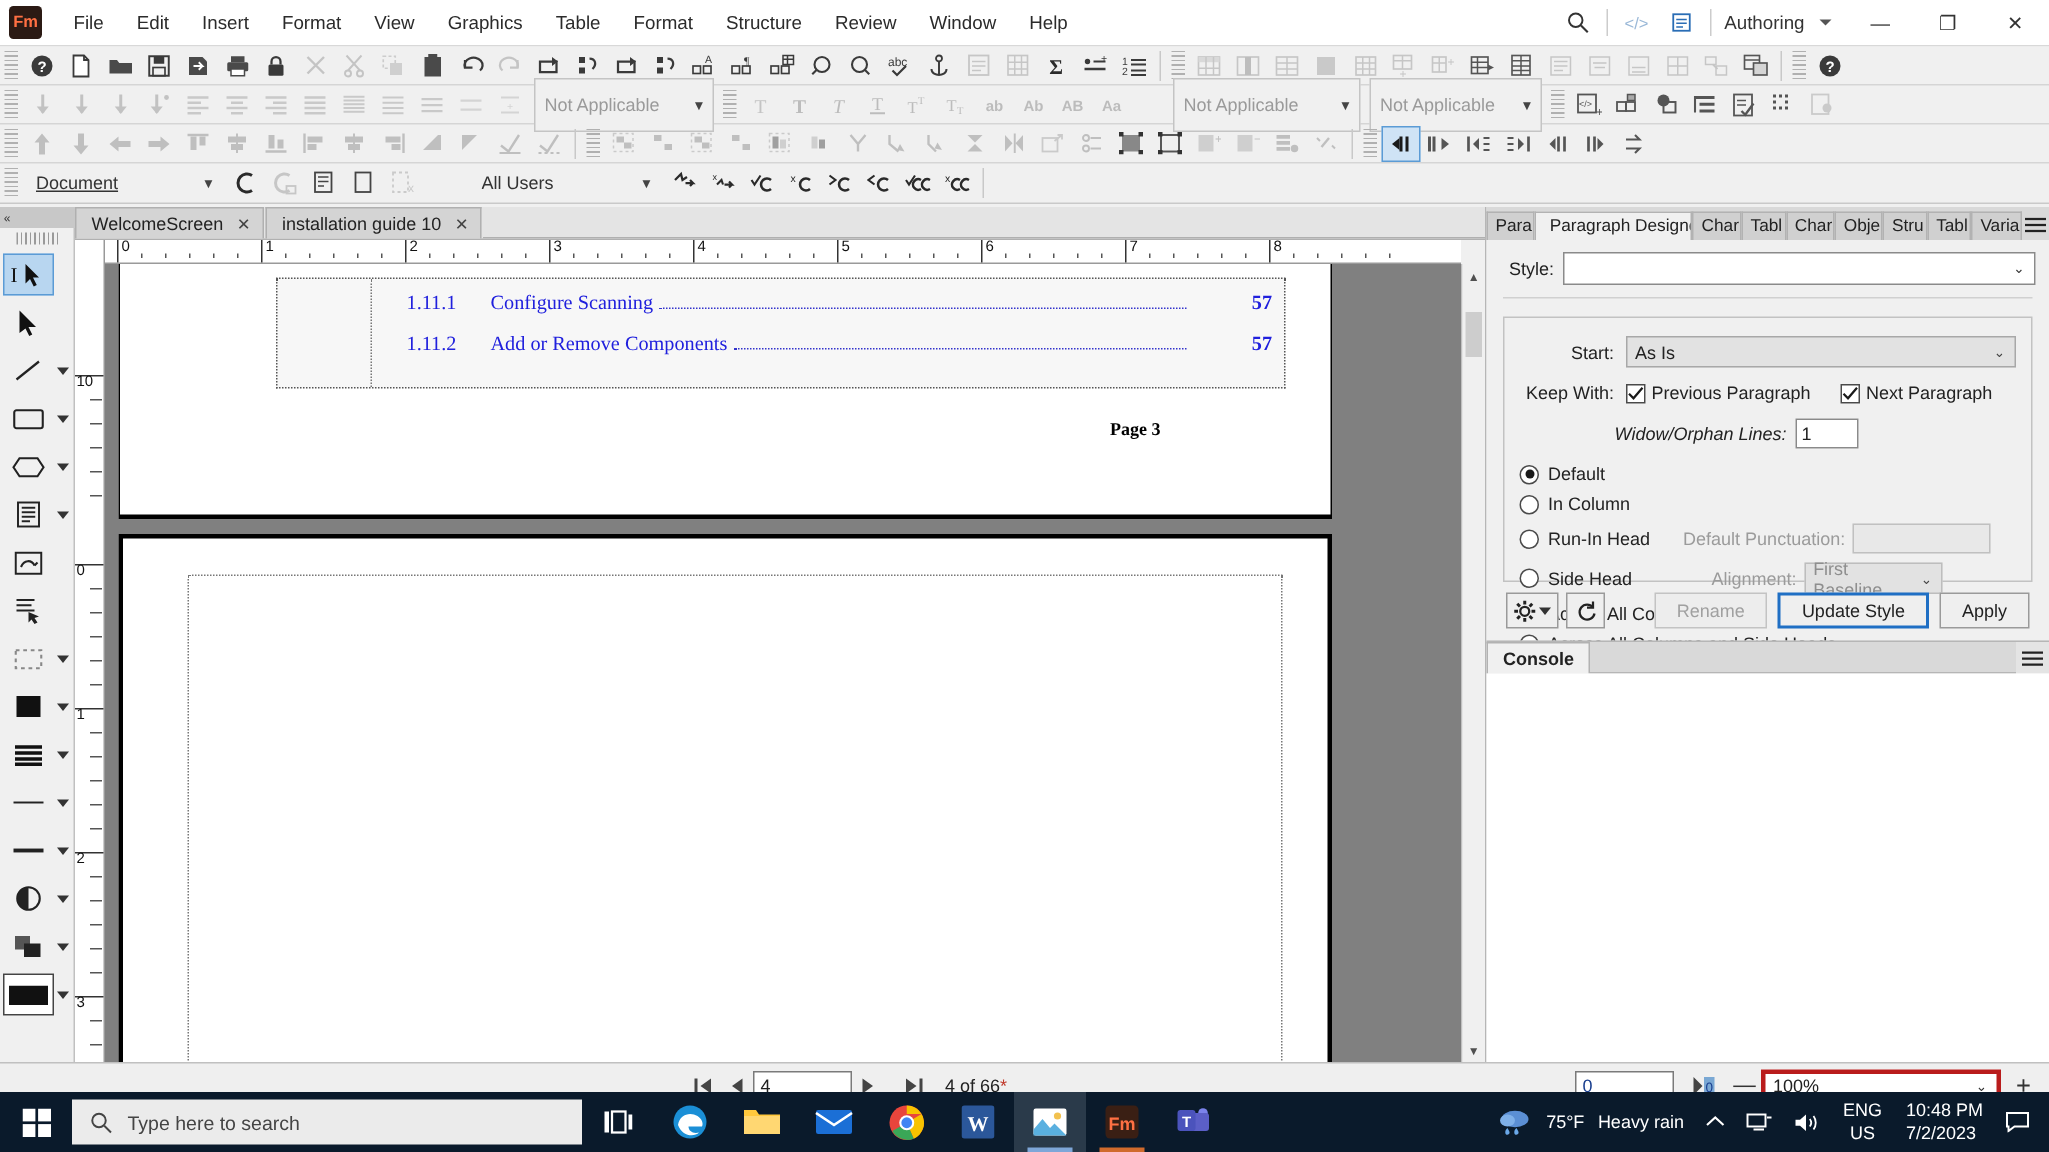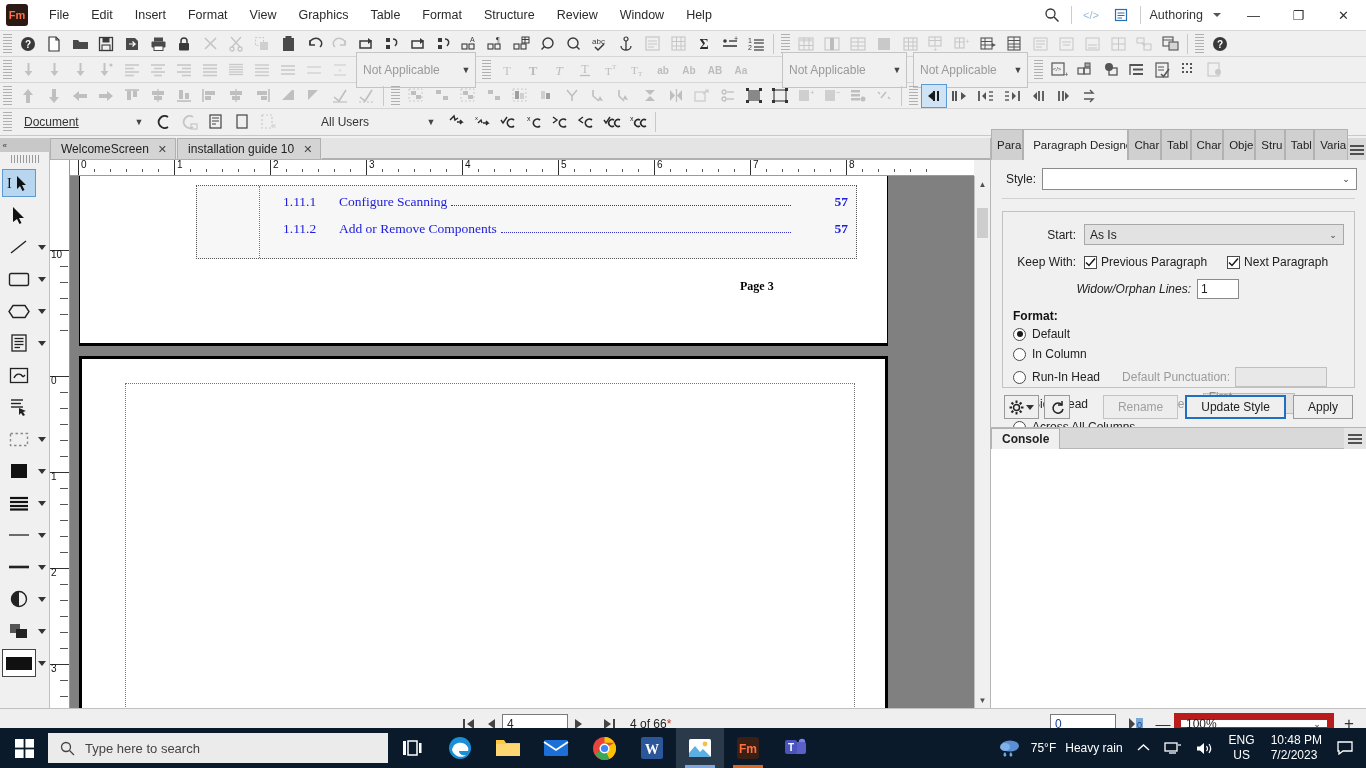--- a/index.html
+++ b/index.html
@@ -132,21 +132,21 @@
   .sb-track { flex:1; background:#f0f0f0; position:relative;}
   .sb-thumb { position:absolute; left:2px; right:2px; background:#cdcdcd; }
 
   
   .rpanel {
     width:376px; background:#f0f0f0; border-left:1px solid #b6b6b6;
     display:flex; flex-direction:column;
   }
   .pod-tabs { height:22px; display:flex; background:#d9d9d9; align-items:flex-end; }
   .pod-tab {
-    height:31px; padding:0 5px; font-size:11.5px; color:#222;
+    height:19px; padding:0 5px; font-size:11.5px; color:#222;
     display:flex;align-items:center; background:#d0d0d0;
     border:1px solid #b2b2b2; border-bottom:none; overflow:hidden;
     white-space:nowrap; max-width:34px;
   }
   .pod-tab.active { background:#f0f0f0; max-width:none; padding:0 9px; font-weight:normal;}
   .pod-ham { margin-left:auto; width:22px;height:21px;display:flex;align-items:center;justify-content:center;}
 
   .panel-body { flex:1; background:#f0f0f0; padding:8px 9px 0 9px; display:flex; flex-direction:column; min-height:0;}
   .style-row { display:flex; align-items:center; margin-bottom:8px; }
   .style-lbl { font-size:12px; color:#222; margin-left:6px; margin-right:6px; }
@@ -205,21 +205,21 @@
   
   .statusbar {
     position:absolute; left:0; right:0; bottom:30px; height:30px;
     background:#efefef; border-top:1px solid #c0c0c0; display:flex; align-items:center;
   }
   .nav-btn{width:22px;height:24px;display:flex;align-items:center;justify-content:center;color:#444;}
   .pagenum-input{width:66px;height:20px;border:1px solid #7a7a7a;background:#fff;font-size:12px;padding:0 4px;display:flex;align-items:center;}
   .pageof{font-size:12px;color:#222;margin-left:10px;}
   .star{color:#c0392b;}
   .zoom-input{width:66px;height:20px;border:1px solid #7a7a7a;background:#fff;font-size:12px;padding:0 4px;display:flex;align-items:center;color:#1a3f8f;}
-  .zoom-combo{width:160px;height:21px;border:7px solid #b91c1c;background:#fff;display:flex;align-items:center;padding:0 2px 0 5px;font-size:12px;}
+  .zoom-combo{width:160px;height:21px;border:3px solid #b91c1c;background:#fff;display:flex;align-items:center;padding:0 2px 0 5px;font-size:12px;}
   .zoom-combo .arw{margin-left:auto;width:16px;text-align:center;color:#333;font-size:9px;}
 
   
   .taskbar{position:absolute;left:0;right:0;bottom:0;height:40px;background:#0a1a2b;display:flex;align-items:center;color:#fff;}
   .startbtn{width:48px;height:40px;display:flex;align-items:center;justify-content:center;}
   .searchbox{width:340px;height:30px;background:#ebebeb;display:flex;align-items:center;padding-left:12px;color:#444;font-size:13px;gap:10px;}
   .taskicon{width:48px;height:40px;display:flex;align-items:center;justify-content:center;position:relative;}
   .taskicon.active{background:#2a3a4a;}
   .taskicon.active::after{content:"";position:absolute;bottom:0;left:9px;right:9px;height:3px;background:#7ea6d8;}
   .taskicon.fm::after{content:"";position:absolute;bottom:0;left:9px;right:9px;height:3px;background:#d06a2c;}
@@ -1505,21 +1505,21 @@
             <div class="vr-tickminor" style="top: 456px;"></div>
             <div class="vr-tickminor" style="top: 472px;"></div>
             <div class="vr-tickmajor" style="top: 488px;"></div>
             <div class="vr-num" style="top: 487px;">3</div>
             <div class="vr-tickminor" style="top: 504px;"></div>
             <div class="vr-tickminor" style="top: 520px;"></div>
           </div>
         <div class="canvas">
 
           <div class="page" style="left:9px; top:-160px; right:86px; height:330px; border-width:1px 1px 3px 1px;">
-            <div class="toc-box" style="left:116px; top:168px; right:30px; height:74px;">
+            <div class="toc-box" style="left:104px; top:168px; right:30px; height:74px;">
               <div class="vdotline" style="left:62px; top:0; bottom:0;"></div>
               <div style="position:absolute; left:86px; right:8px; top:8px;">
                 <div class="toc-line" style="margin-bottom:11px;">
                   <span class="toc-num">1.11.1</span>
                   <span class="toc-title">Configure Scanning</span>
                   <span class="toc-dots"></span>
                   <span class="toc-pg">57</span>
                 </div>
                 <div class="toc-line">
                   <span class="toc-num">1.11.2</span>
@@ -1611,21 +1611,20 @@
             </label>
           </div>
 
           <div class="frow">
             <span class="flabel" style="width:178px;font-style:italic;">Widow/Orphan Lines:</span>
             <div class="finput" style="width:42px;margin-left:6px;">
               <span>1</span>
             </div>
           </div>
 
-          <div class="fmt-hd">Format:</div>
 
           <div class="radrow">
             <span class="rad">
                 <span class="dot"></span>
               </span>
             <span>Default</span>
           </div>
 
           <div class="radrow">
             <span class="rad"></span>

